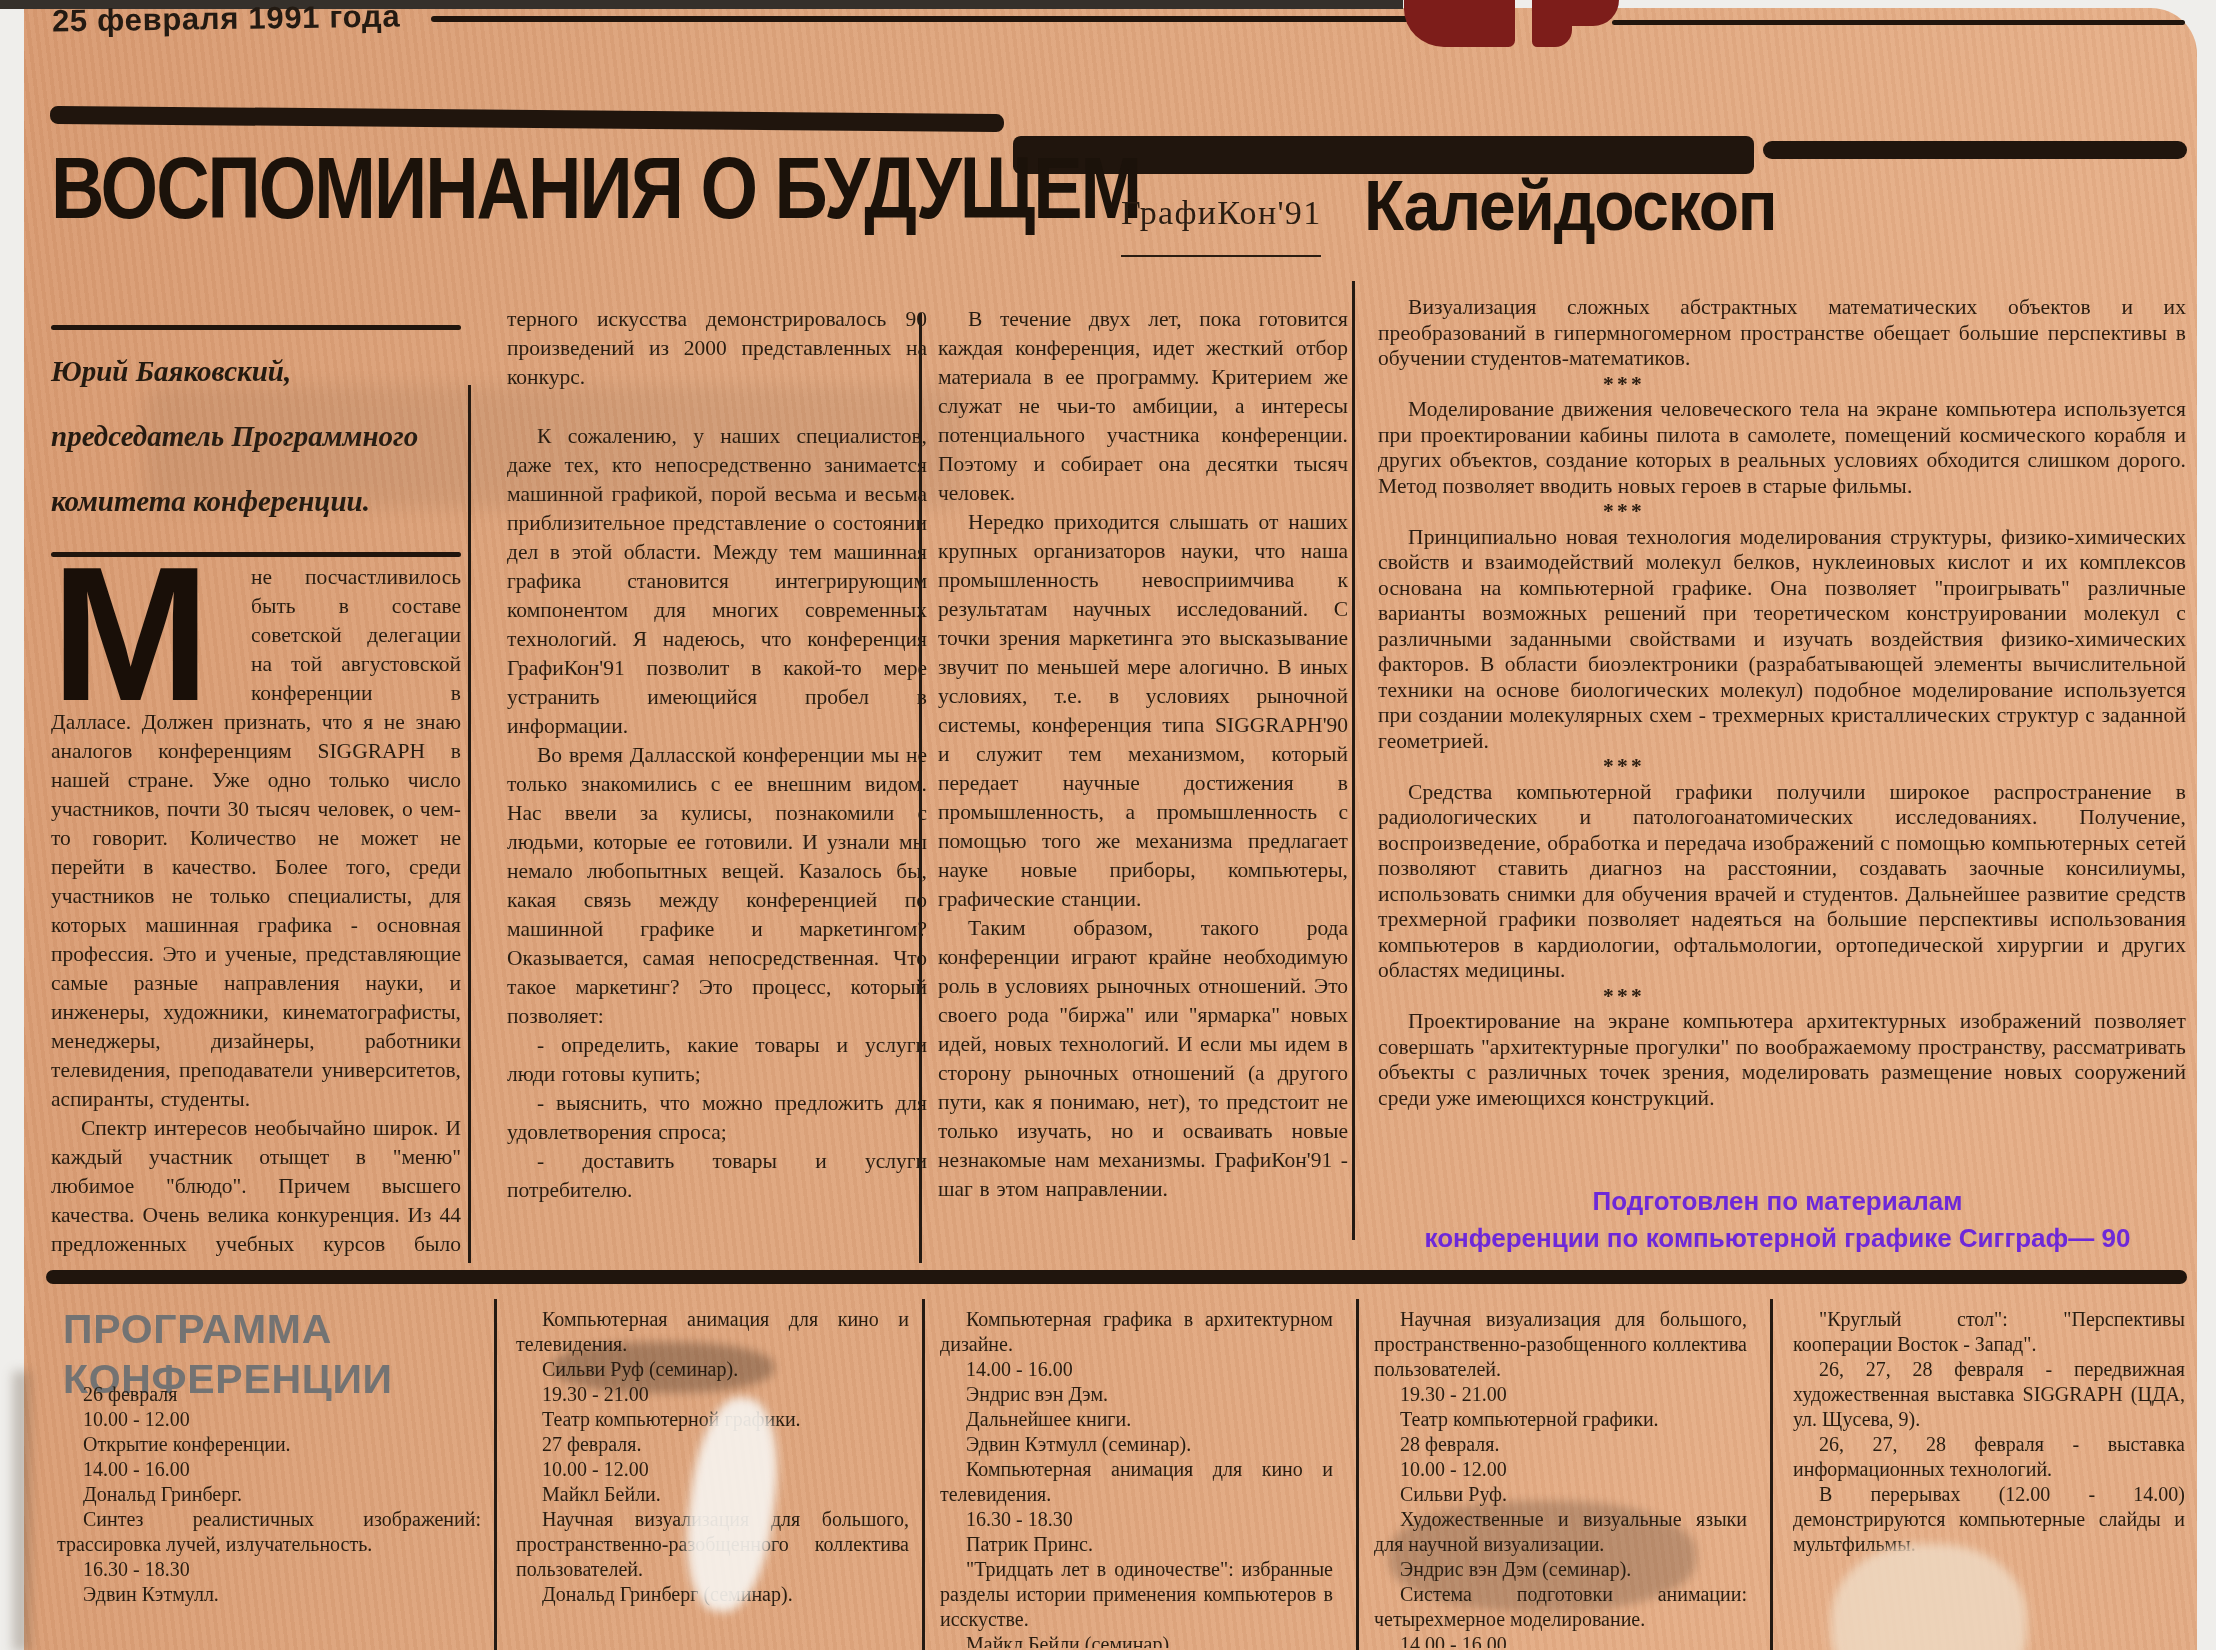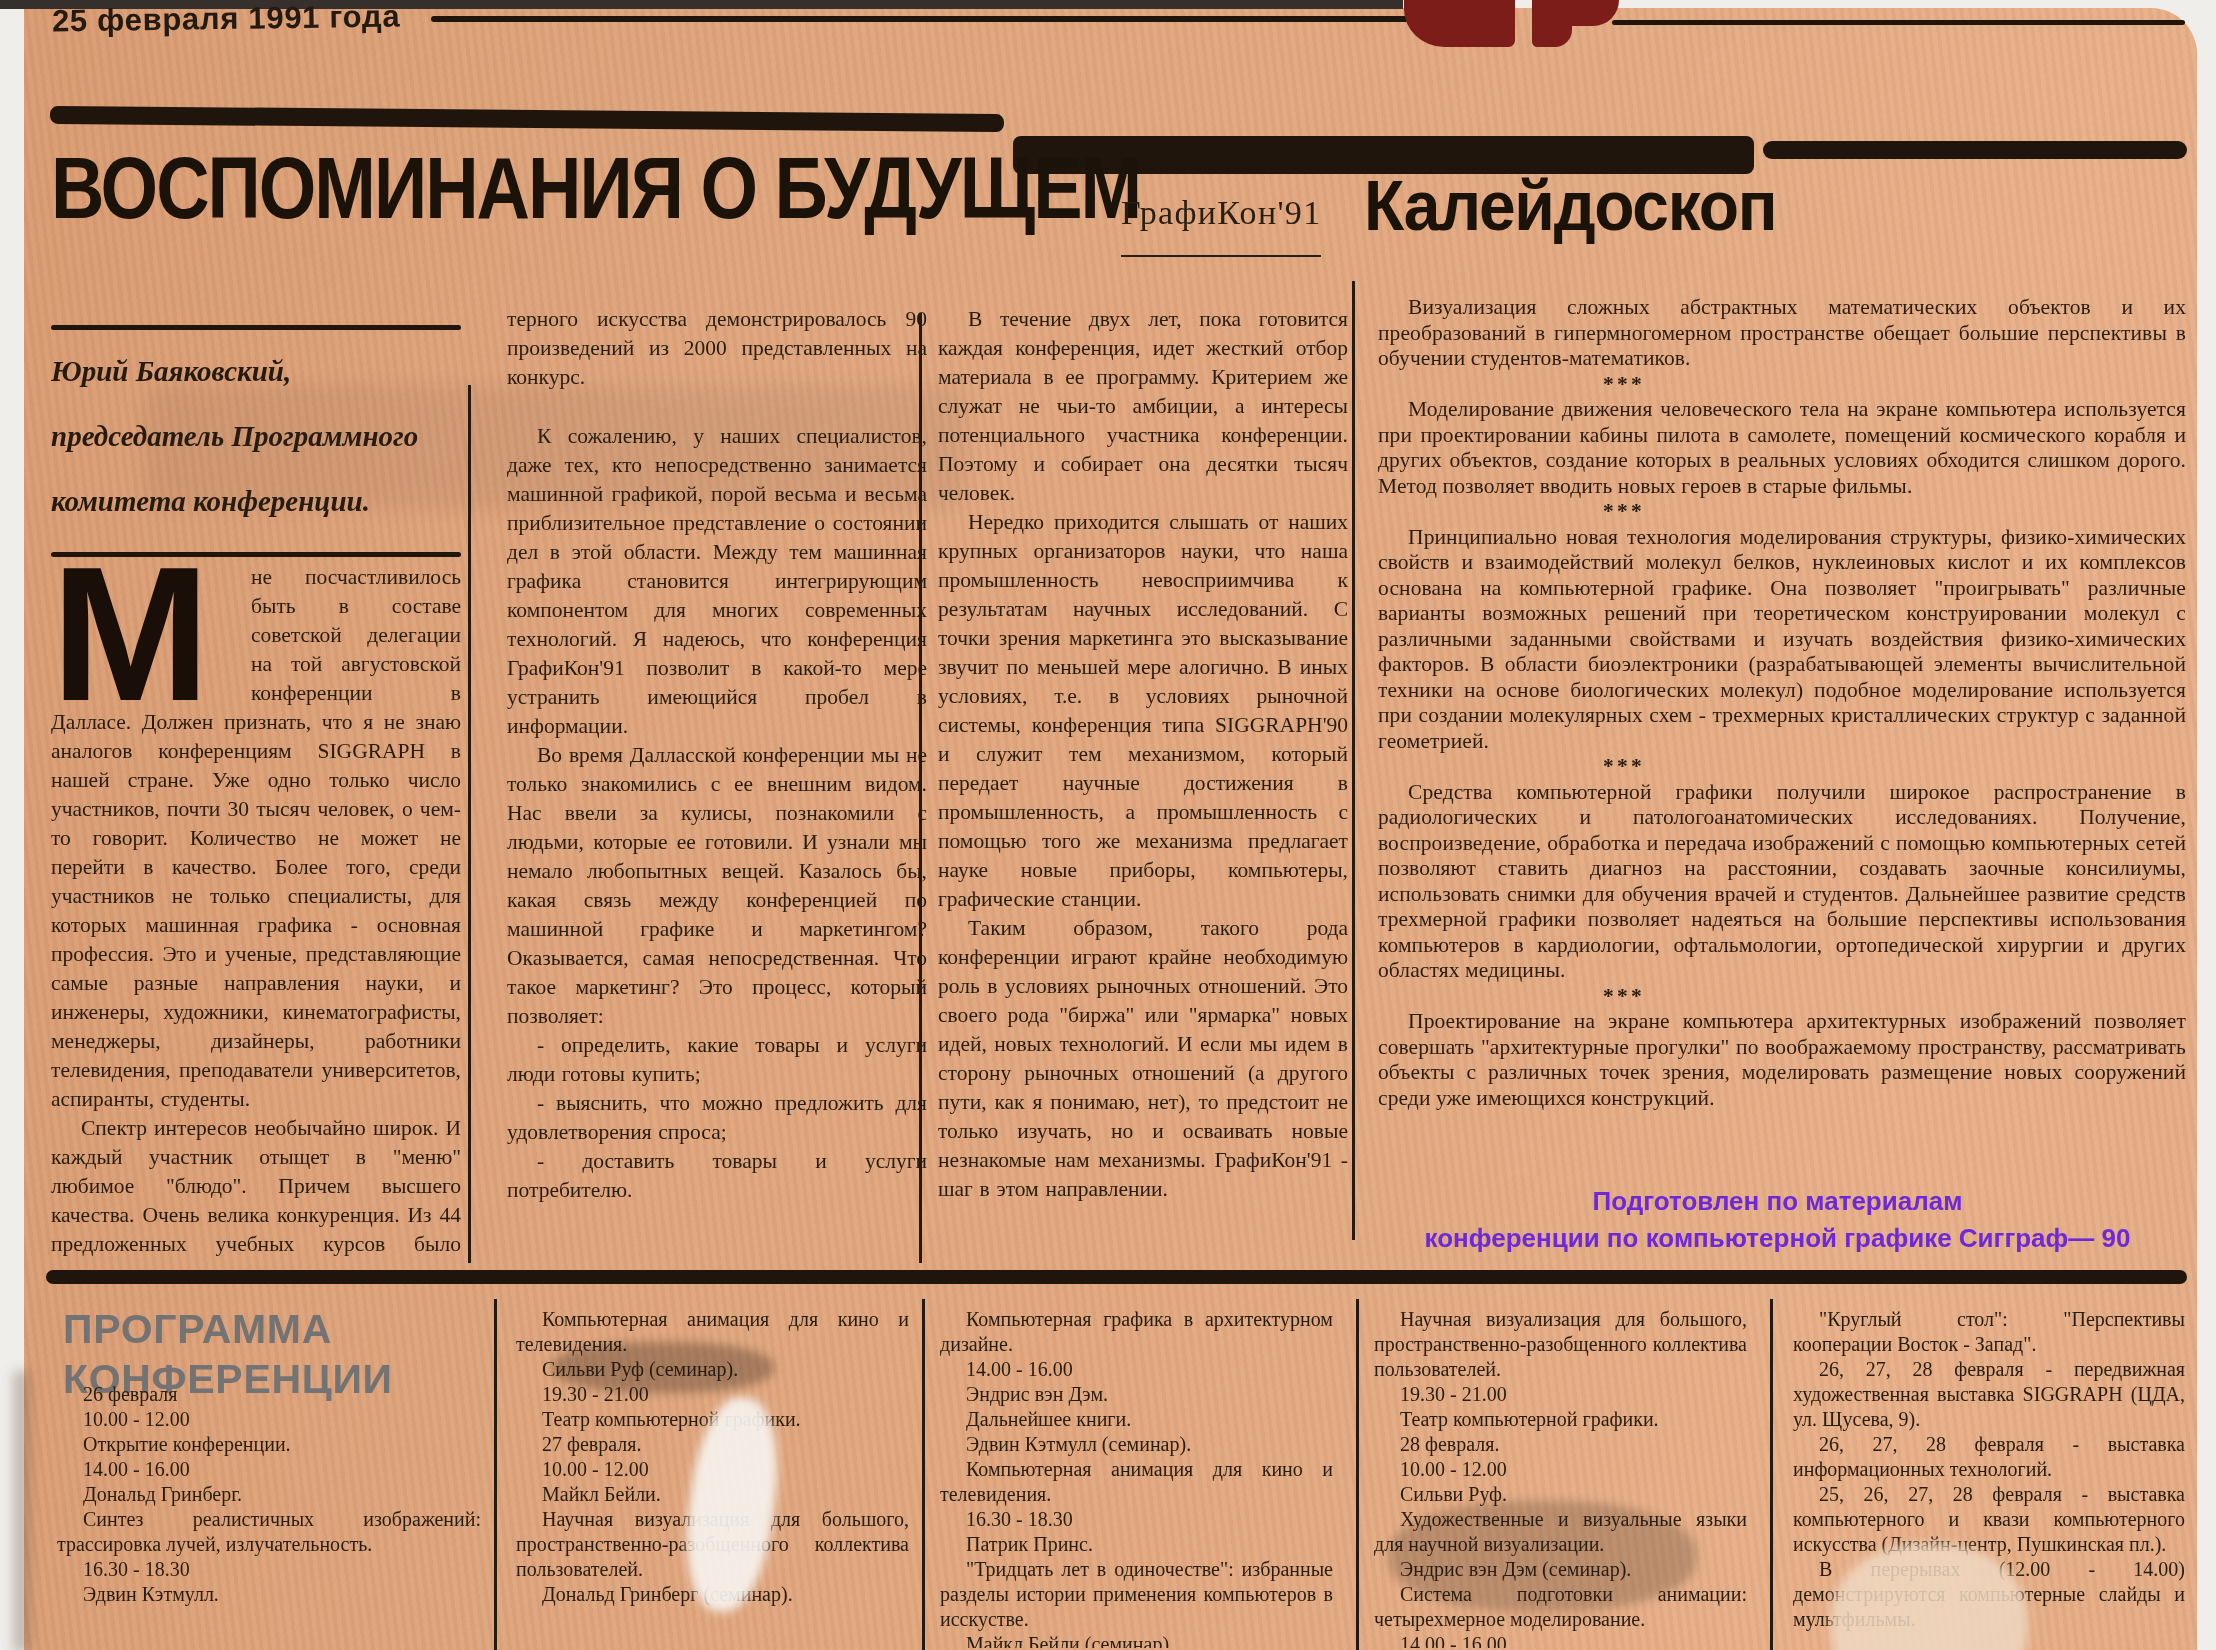--- a/index.html
+++ b/index.html
@@ -209,21 +209,20 @@
     <p>Система подготовки анимации: четырехмерное моделирование.</p>
     <p>14.00 - 16.00</p>
   </div>
 
   <div class="abs vrule" style="left:1770px;top:1299px;height:352px;"></div>
 
   <div id="pcol5" class="abs progcol">
     <p>"Круглый стол": "Перспективы кооперации Восток - Запад".</p>
     <p>26, 27, 28 февраля - передвижная художественная выставка SIGGRAPH (ЦДА, ул. Щусева, 9).</p>
     <p>26, 27, 28 февраля - выставка информационных технологий.</p>
-    <p>25, 26, 27, 28 февраля - выставка компьютерного и квази компьютерного искусства (Дизайн-центр, Пушкинская пл.).</p>
     <p>В перерывах (12.00 - 14.00) демонстрируются компьютерные слайды и мультфильмы.</p>
   </div>
 
   <div id="tear1" class="abs blot"></div>
   <div id="smudge1" class="abs blot"></div>
   <div id="smudge2" class="abs blot"></div>
   <div id="smudge3" class="abs blot"></div>
   <div id="edge-shadow" class="abs"></div>
 
 </div>

